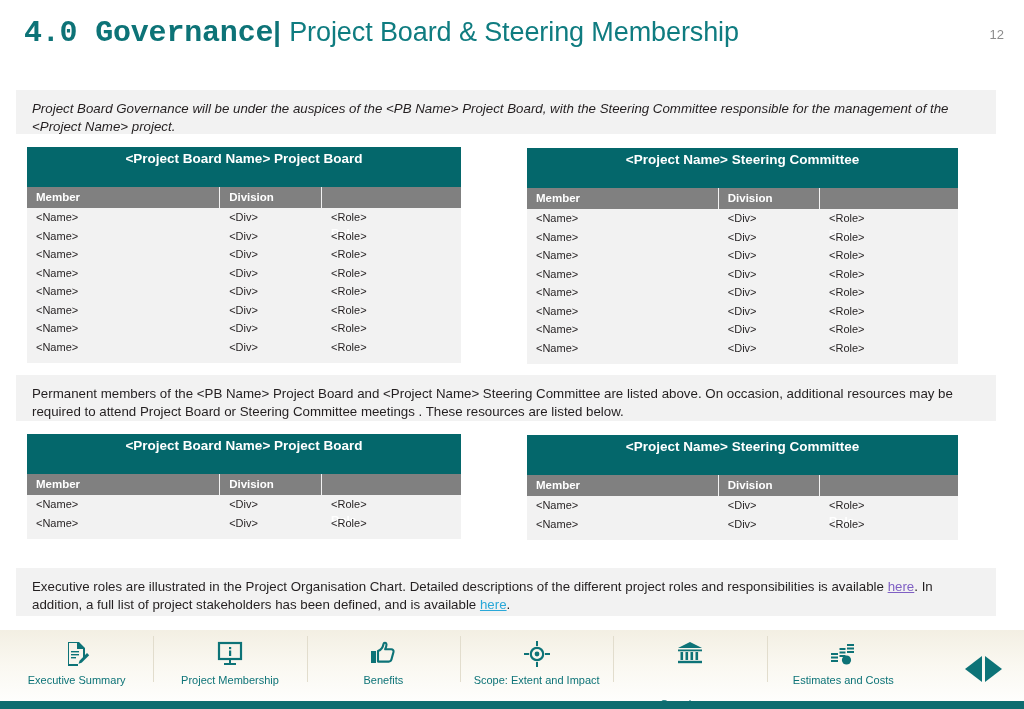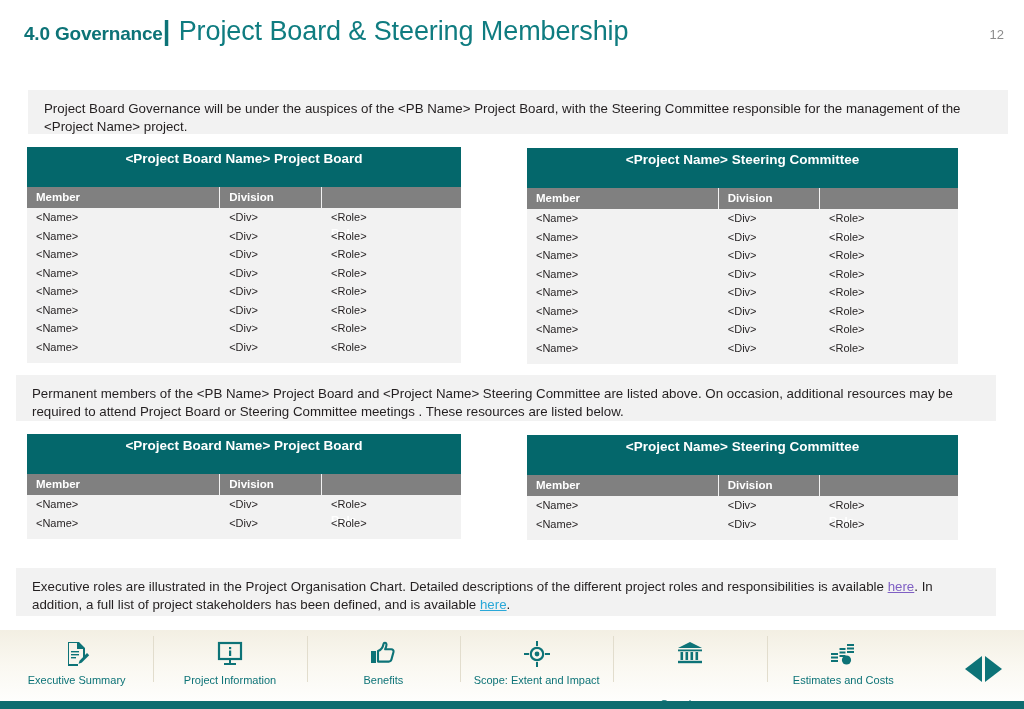--- a/index.html
+++ b/index.html
@@ -23,24 +23,25 @@
     width: 1024px;
     height: 72px;
   }
   .title-block {
     position: absolute;
     left: 24px;
     top: 16px;
     white-space: nowrap;
   }
   .title-strong {
-    font-size: 19px;
+    font-size: 30px;
     font-weight: bold;
     color: #0d7377;
     letter-spacing: -0.2px;
+    font-family: Liberation Mono, monospace;
   }
   .title-pipe {
     font-size: 27px;
     font-weight: bold;
     color: #0d7377;
     margin: 0 1px 0 0;
   }
   .title-rest {
     font-size: 27px;
     font-weight: normal;
@@ -58,21 +59,21 @@
   
   .para {
     position: absolute;
     background: #f2f2f2;
     color: #231f20;
     font-size: 13.3px;
     line-height: 18px;
     padding: 10px 14px 10px 16px;
     box-sizing: border-box;
   }
-  #para-intro  { left: 28px; top: 90px;  width: 980px; height: 44px; }
+  #para-intro  { left: 16px; top: 90px;  width: 980px; height: 44px; font-style: italic; }
   #para-middle { left: 16px; top: 375px; width: 980px; height: 46px; }
   #para-footer { left: 16px; top: 568px; width: 980px; height: 48px; }
 
   .para a {
     color: #7f5fc4;
     text-decoration: underline;
   }
   .para a.link-blue {
     color: #2aa8d8;
   }
@@ -404,21 +405,21 @@
     <div class="nav-item">
       <div class="nav-icon">
         <svg width="28" height="26" viewBox="0 0 28 26">
           <rect x="3" y="2" width="22" height="16" fill="none" stroke="#0d7377" stroke-width="2.2"></rect>
           <rect x="13" y="6" width="2.2" height="2.2" fill="#0d7377"></rect>
           <rect x="13" y="9.5" width="2.2" height="5.5" fill="#0d7377"></rect>
           <rect x="13" y="18" width="2" height="4" fill="#0d7377"></rect>
           <rect x="8" y="22" width="12" height="2" fill="#0d7377"></rect>
         </svg>
       </div>
-      <div class="nav-label">Project Information</div>
+      <div class="nav-label">Project Membership</div>
     </div>
 
     <div class="nav-item">
       <div class="nav-icon">
         <svg width="28" height="26" viewBox="0 0 28 26">
           <rect x="2" y="10" width="5" height="12" fill="#0d7377"></rect>
           <path d="M9 10 c3 -1 5 -4 5.5 -7 c0.3 -1.8 3 -1.6 3 0.4 c0 1.8 -0.8 3.6 -1.4 4.8 h6.2 c1.6 0 2.6 1.4 2.2 2.8 l-2.1 7.6 c-0.3 1.2 -1.4 2 -2.6 2 H9 Z" fill="none" stroke="#0d7377" stroke-width="2.1" stroke-linejoin="round"></path>
         </svg>
       </div>
       <div class="nav-label">Benefits</div>

